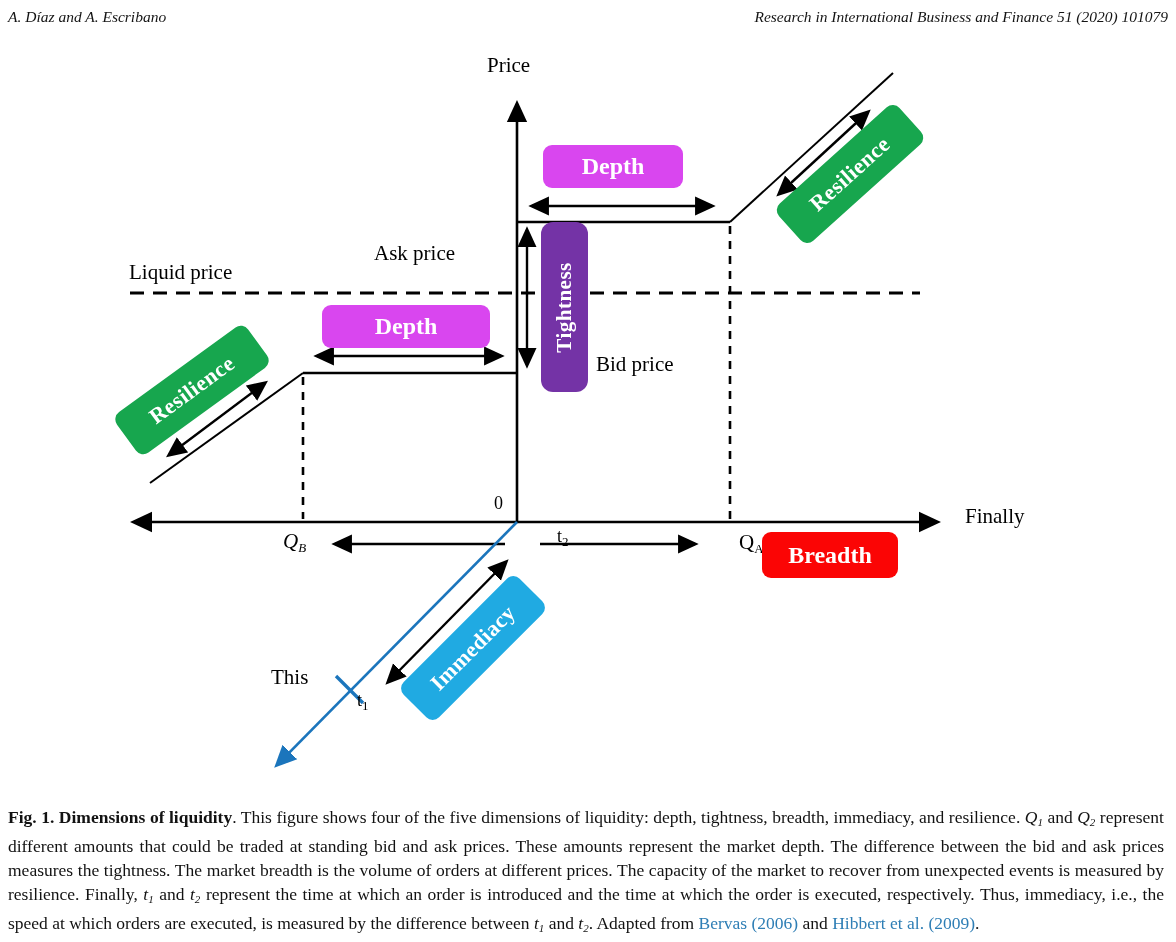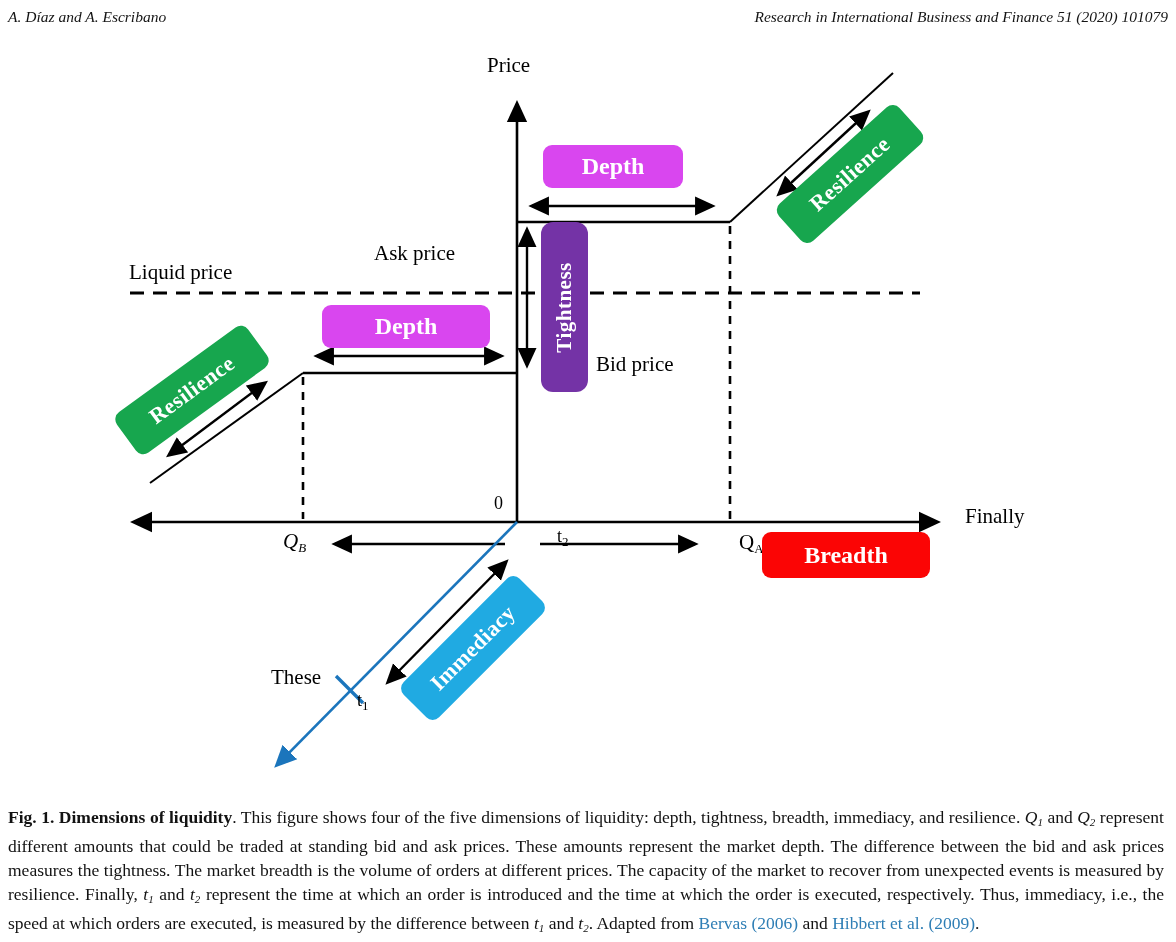--- a/index.html
+++ b/index.html
@@ -85,29 +85,29 @@
   <line x1="517" y1="522" x2="277" y2="765" stroke="#1B75BC" stroke-width="2.6" marker-end="url(#ahb)"></line>
   <line x1="336" y1="676" x2="363" y2="703" stroke="#1B75BC" stroke-width="3.4"></line>
 </svg>
 
 <div class="lbl" style="left:487px;top:54px;">Price</div>
 <div class="lbl" style="left:965px;top:505px;">Finally</div>
 <div class="lbl sm" style="left:494px;top:494px;">0</div>
 <div class="lbl" style="left:129px;top:261px;">Liquid price</div>
 <div class="lbl" style="left:374px;top:242px;">Ask price</div>
 <div class="lbl" style="left:588px;top:353px;margin-left:8px;">Bid price</div>
-<div class="lbl" style="left:271px;top:666px;">These</div>
+<div class="lbl" style="left:271px;top:666px;">This</div>
 <div class="lbl" style="left:283px;top:530px;font-style:italic;"><span>Q</span><span class="subch">B</span></div>
 <div class="lbl" style="left:717px;top:531px;margin-left:22px;"><span>Q</span><span class="subch">A</span></div>
 <div class="lbl sm" style="left:519px;top:527px;margin-left:38px;"><span>t</span><span class="subch">2</span></div>
 <div class="lbl sm" style="left:357px;top:691px;"><span>t</span><span class="subch">1</span></div>
 
 <div class="box gold f24" style="left:543px;top:145px;width:140px;height:43px;">Depth</div>
 <div class="box gold f24" style="left:322px;top:305px;width:168px;height:43px;">Depth</div>
 <div class="box purple" style="left:541px;top:222px;width:47px;height:170px;border-radius:12px;">
   <span class="vert-text">Tightness</span>
 </div>
 <div class="box green f22 rotc" style="left:850px;top:174px;width:162px;height:50px;transform:translate(-50%,-50%) rotate(-42deg);">Resilience</div>
 <div class="box green f22 rotc" style="left:192px;top:390px;width:162px;height:50px;transform:translate(-50%,-50%) rotate(-36deg);">Resilience</div>
-<div class="box red f24" style="left:762px;top:532px;width:168px;height:46px;">Breadth</div>
+<div class="box red f24" style="left:762px;top:532px;width:136px;height:46px;">Breadth</div>
 <div class="box sky f22 rotc" style="left:473px;top:648px;width:164px;height:50px;transform:translate(-50%,-50%) rotate(-45deg);">Immediacy</div>
 
 <p class="caption"><span class="cap-b">Fig. 1. Dimensions of liquidity</span><span>. This figure shows four of the five dimensions of liquidity: depth, tightness, breadth, immediacy, and resilience. </span><span class="cap-i">Q</span><span class="cap-sub">1</span><span> and </span><span class="cap-i">Q</span><span class="cap-sub">2</span><span> represent different amounts that could be traded at standing bid and ask prices. These amounts represent the market depth. The difference between the bid and ask prices measures the tightness. The market breadth is the volume of orders at different prices. The capacity of the market to recover from unexpected events is measured by resilience. Finally, </span><span class="cap-i">t</span><span class="cap-sub">1</span><span> and </span><span class="cap-i">t</span><span class="cap-sub">2</span><span> represent the time at which an order is introduced and the time at which the order is executed, respectively. Thus, immediacy, i.e., the speed at which orders are executed, is measured by the difference between </span><span class="cap-i">t</span><span class="cap-sub">1</span><span> and </span><span class="cap-i">t</span><span class="cap-sub">2</span><span>. Adapted from </span><span class="cap-link">Bervas (2006)</span><span> and </span><span class="cap-link">Hibbert et al. (2009)</span><span>.</span></p>
 
 </body></html>

